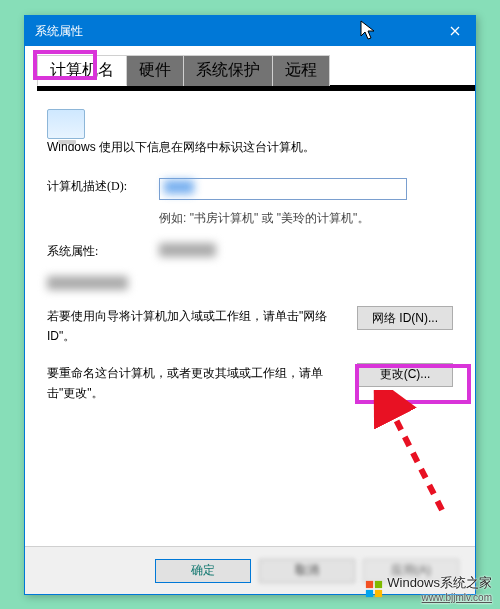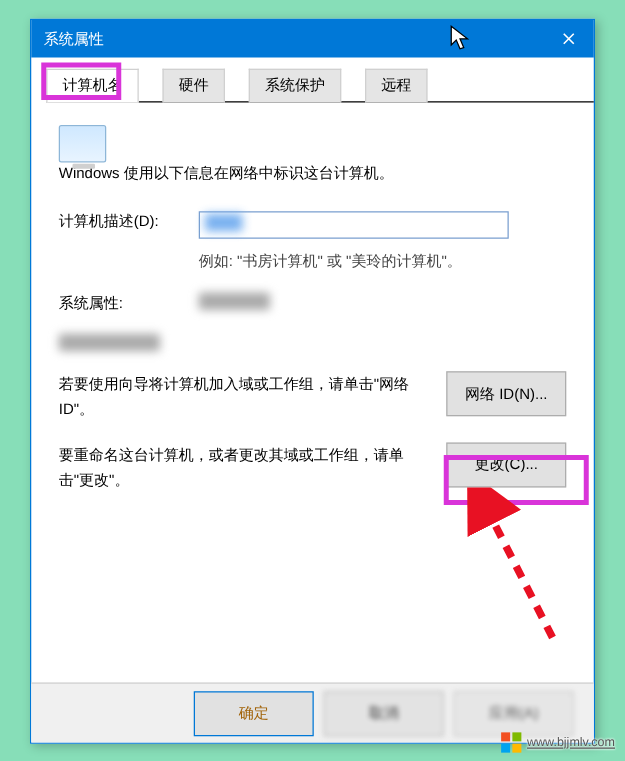--- a/index.html
+++ b/index.html
@@ -38,30 +38,29 @@
       margin-right: -10px;
     }
     .cursor {
       position: absolute;
       left: 360px; top: 20px;
       pointer-events: none;
     }
     .tabs {
       display: flex;
       margin: 8px 0 0 12px;
-      border-bottom: 1px solid #000000;
-      font-size: 12px;
-      position: relative;
-      gap: 20px;
+      border-bottom: 6px solid #000000;
+      font-size: 16px;
+      position: relative;
     }
     .tab {
       padding: 4px 12px;
       border: 1px solid #d0d0d0;
       border-bottom: none;
-      background: #e5e5e5;
+      background: #737373;
       margin-right: -1px;
       position: relative;
       top: 1px;
       cursor: default;
     }
     .tab.active {
       background: #fff;
       border-bottom: 1px solid #fff;
       z-index: 2;
     }
@@ -85,21 +84,21 @@
       border: 1px solid #8db6d8;
       border-radius: 2px;
       margin-right: 16px;
       position: relative;
     }
     .pc-icon::after {
       content: ""; position: absolute; left: 10px; bottom: -6px;
       width: 18px; height: 4px; background: #d0d0d0; border-radius: 1px;
     }
     .row { display: flex; align-items: flex-start; margin-bottom: 16px; gap: 12px; }
-    .label { width: 100px; flex-shrink:0; }
+    .label { width: 100px; flex-shrink:0;font-family:Liberation Serif, serif; }
     .col-right { flex: 1; }
     .desc-input {
       width: 248px; height: 22px;
       border: 1px solid #7a9fcf;
       padding: 0 4px;
       font-size: 12px;
     }
     .desc-input .blur {
       display:inline-block; width:30px; height:14px;
       background:#6aa8ee; filter: blur(4px); opacity:.9;
@@ -109,21 +108,21 @@
     .blur-text {
       filter: blur(4px);
       background: #aaa;
       color: transparent;
       border-radius: 2px;
       display: inline-block;
     }
     .para-row { display:flex; align-items:flex-start; gap:10px; margin: 16px 0; }
     .para-row .text { flex:1; line-height:1.7; }
     .btn {
-      min-width: 96px; height: 36px;
+      min-width: 96px; height: 24px;
       border: 1px solid #adadad;
       background: #e1e1e1;
       font-size: 12px;
       padding: 0 10px;
       cursor: default;
       display:inline-flex; align-items:center; justify-content:center;
     }
     .change-highlight {
       position: absolute;
       left: 330px; top: 348px;
@@ -143,21 +142,21 @@
       left: 0; right: 0; bottom: 0;
       height: 48px;
       border-top: 1px solid #d0d0d0;
       display: flex;
       align-items: center;
       justify-content: flex-end;
       gap: 8px;
       padding: 0 16px;
       background: #f0f0f0;
     }
-    .bottom-bar .btn.primary { border-color:#0078d7; color:#a16207; }
+    .bottom-bar .btn.primary { border-color:#0078d7; color:#0f766e; }
     .watermark {
       position: absolute;
       right: 8px; bottom: 6px;
       font-size: 13px;
       display: flex; align-items: center; gap: 4px;
       color: #222;
       z-index: 20;
       text-shadow: 0 0 2px #fff, 0 0 2px #fff;
     }
     .watermark .url { font-size: 10px; color:#555; display:block; text-align:right;text-decoration:underline; }
@@ -241,15 +240,16 @@
 </svg>
 
 <div class="watermark">
   <svg class="wm-logo" viewBox="0 0 20 20">
     <rect x="1" y="1" width="8" height="8" fill="#f25022"></rect>
     <rect x="11" y="1" width="8" height="8" fill="#7fba00"></rect>
     <rect x="1" y="11" width="8" height="8" fill="#00a4ef"></rect>
     <rect x="11" y="11" width="8" height="8" fill="#ffb900"></rect>
   </svg>
   <div>
+    <span>Windows系统之家</span>
     <span class="url">www.bjjmlv.com</span>
   </div>
 </div>
 
 </body></html>

